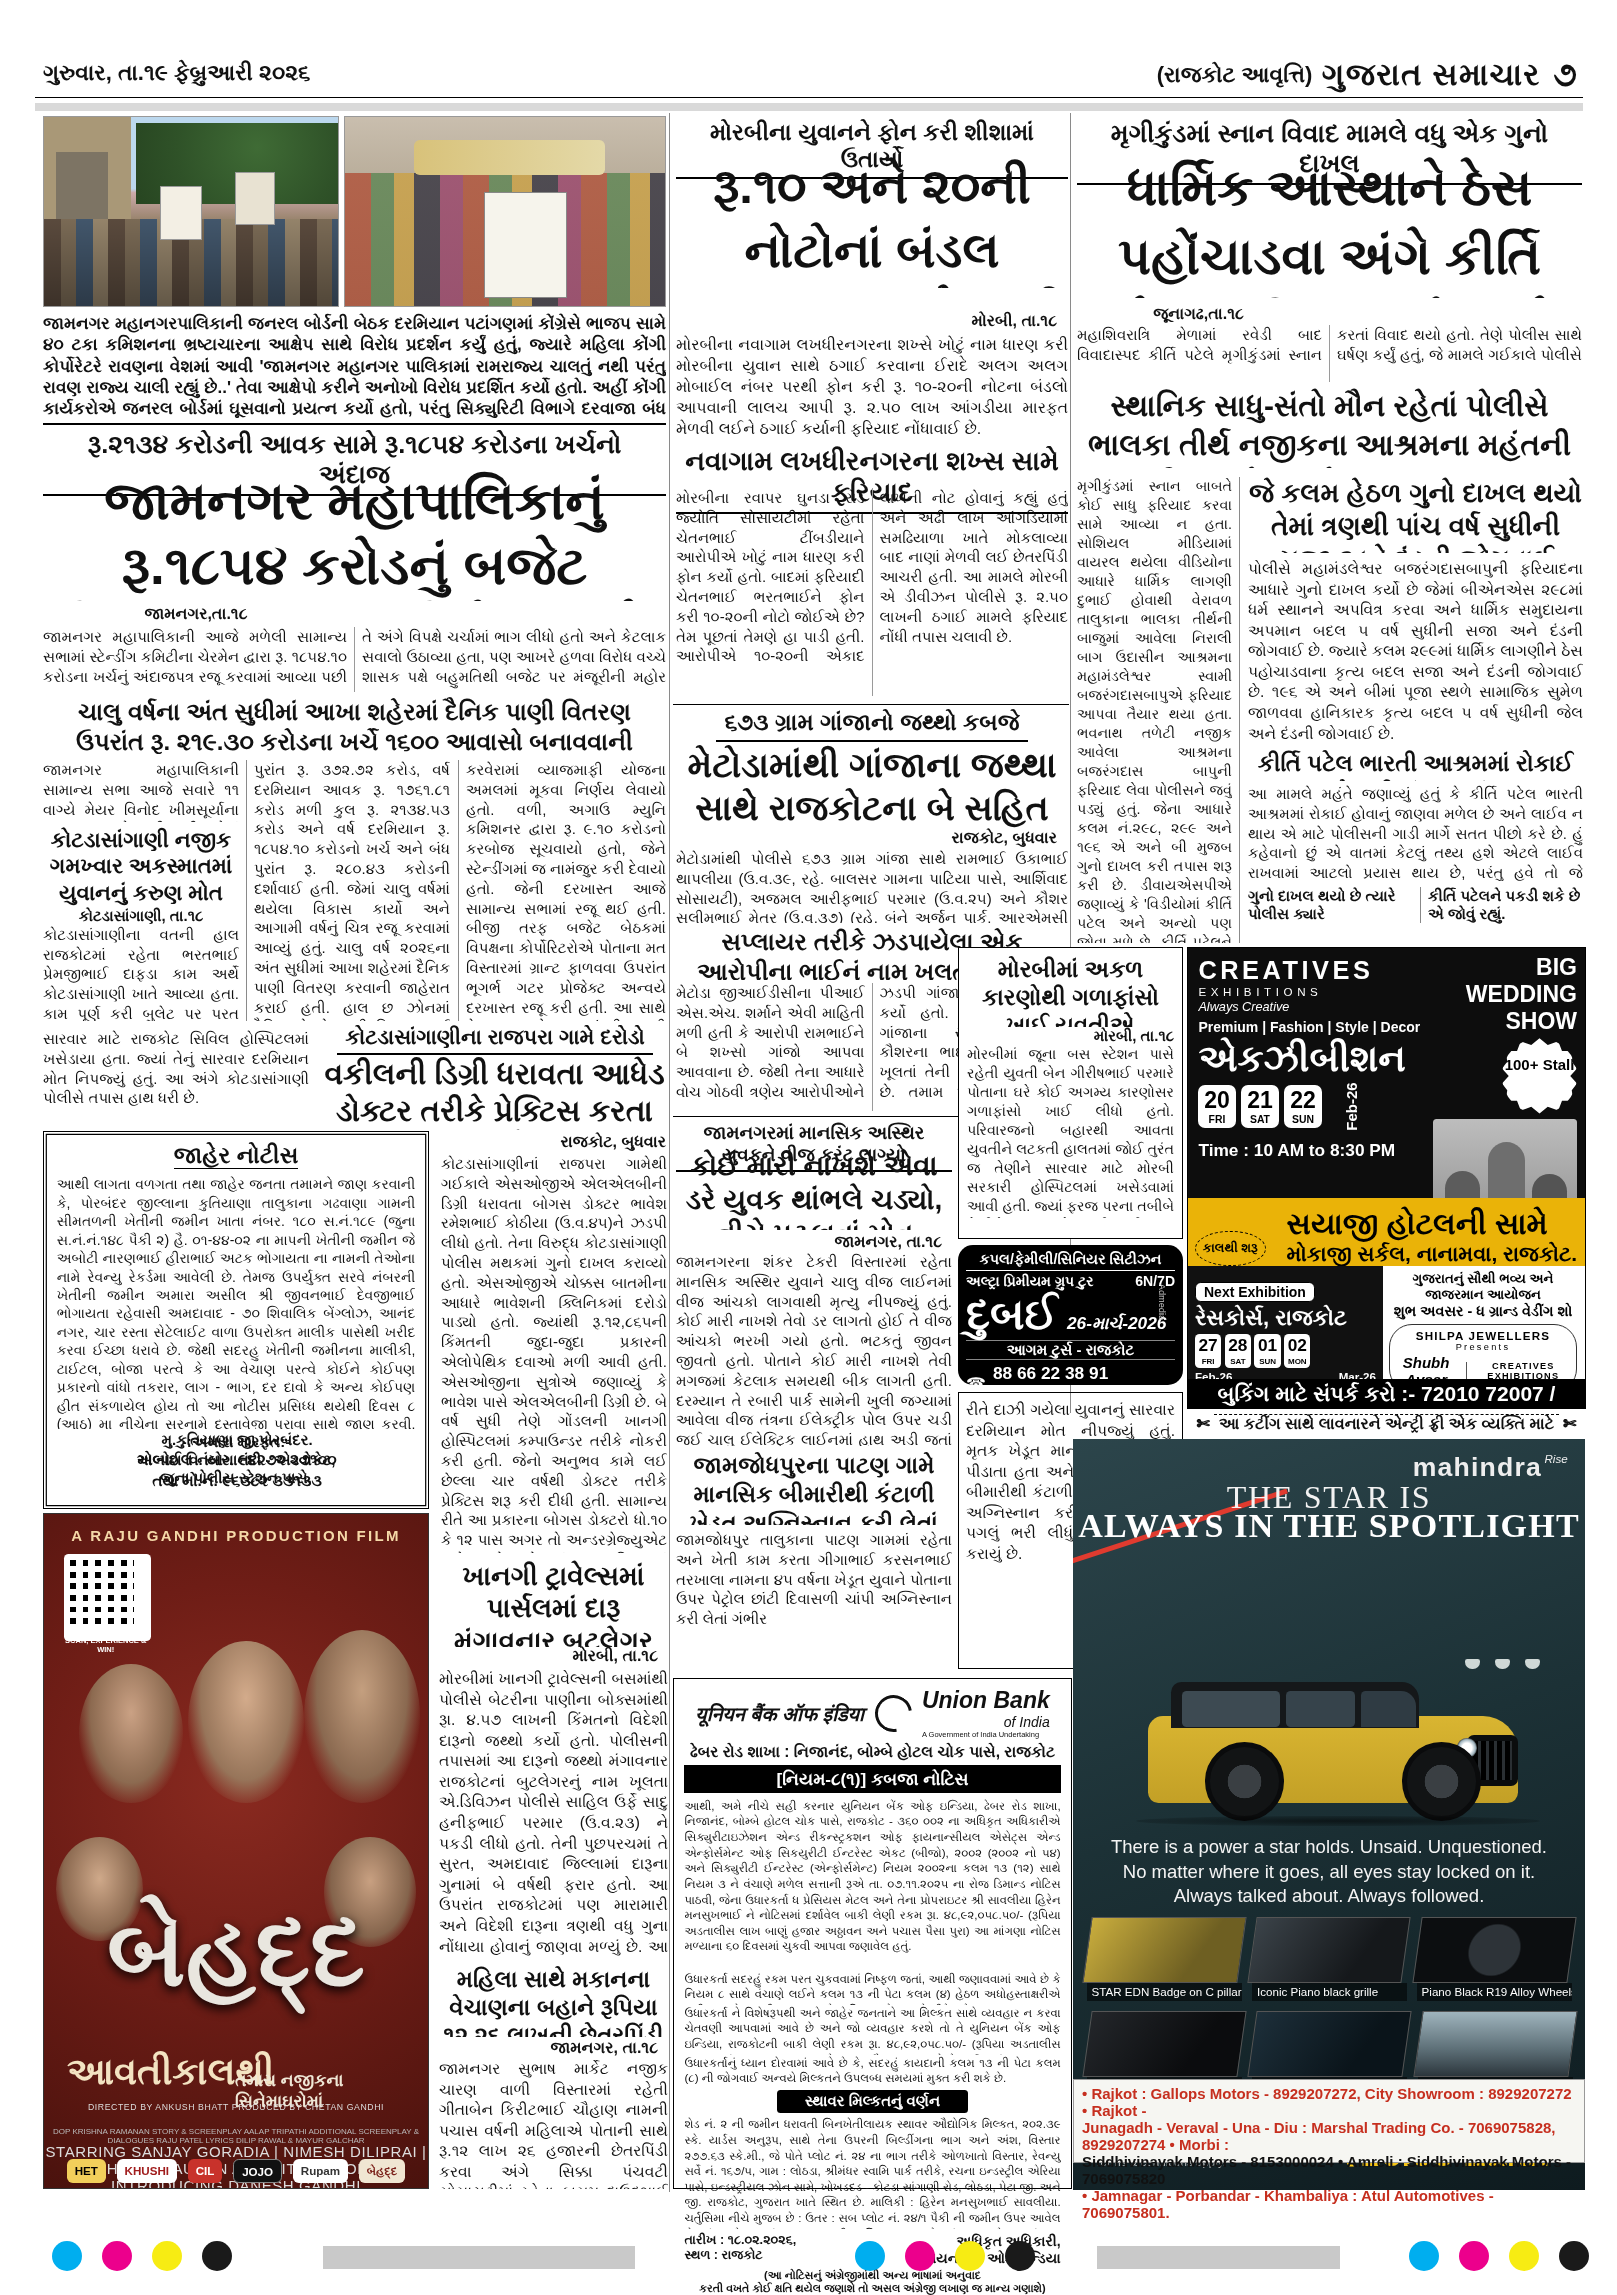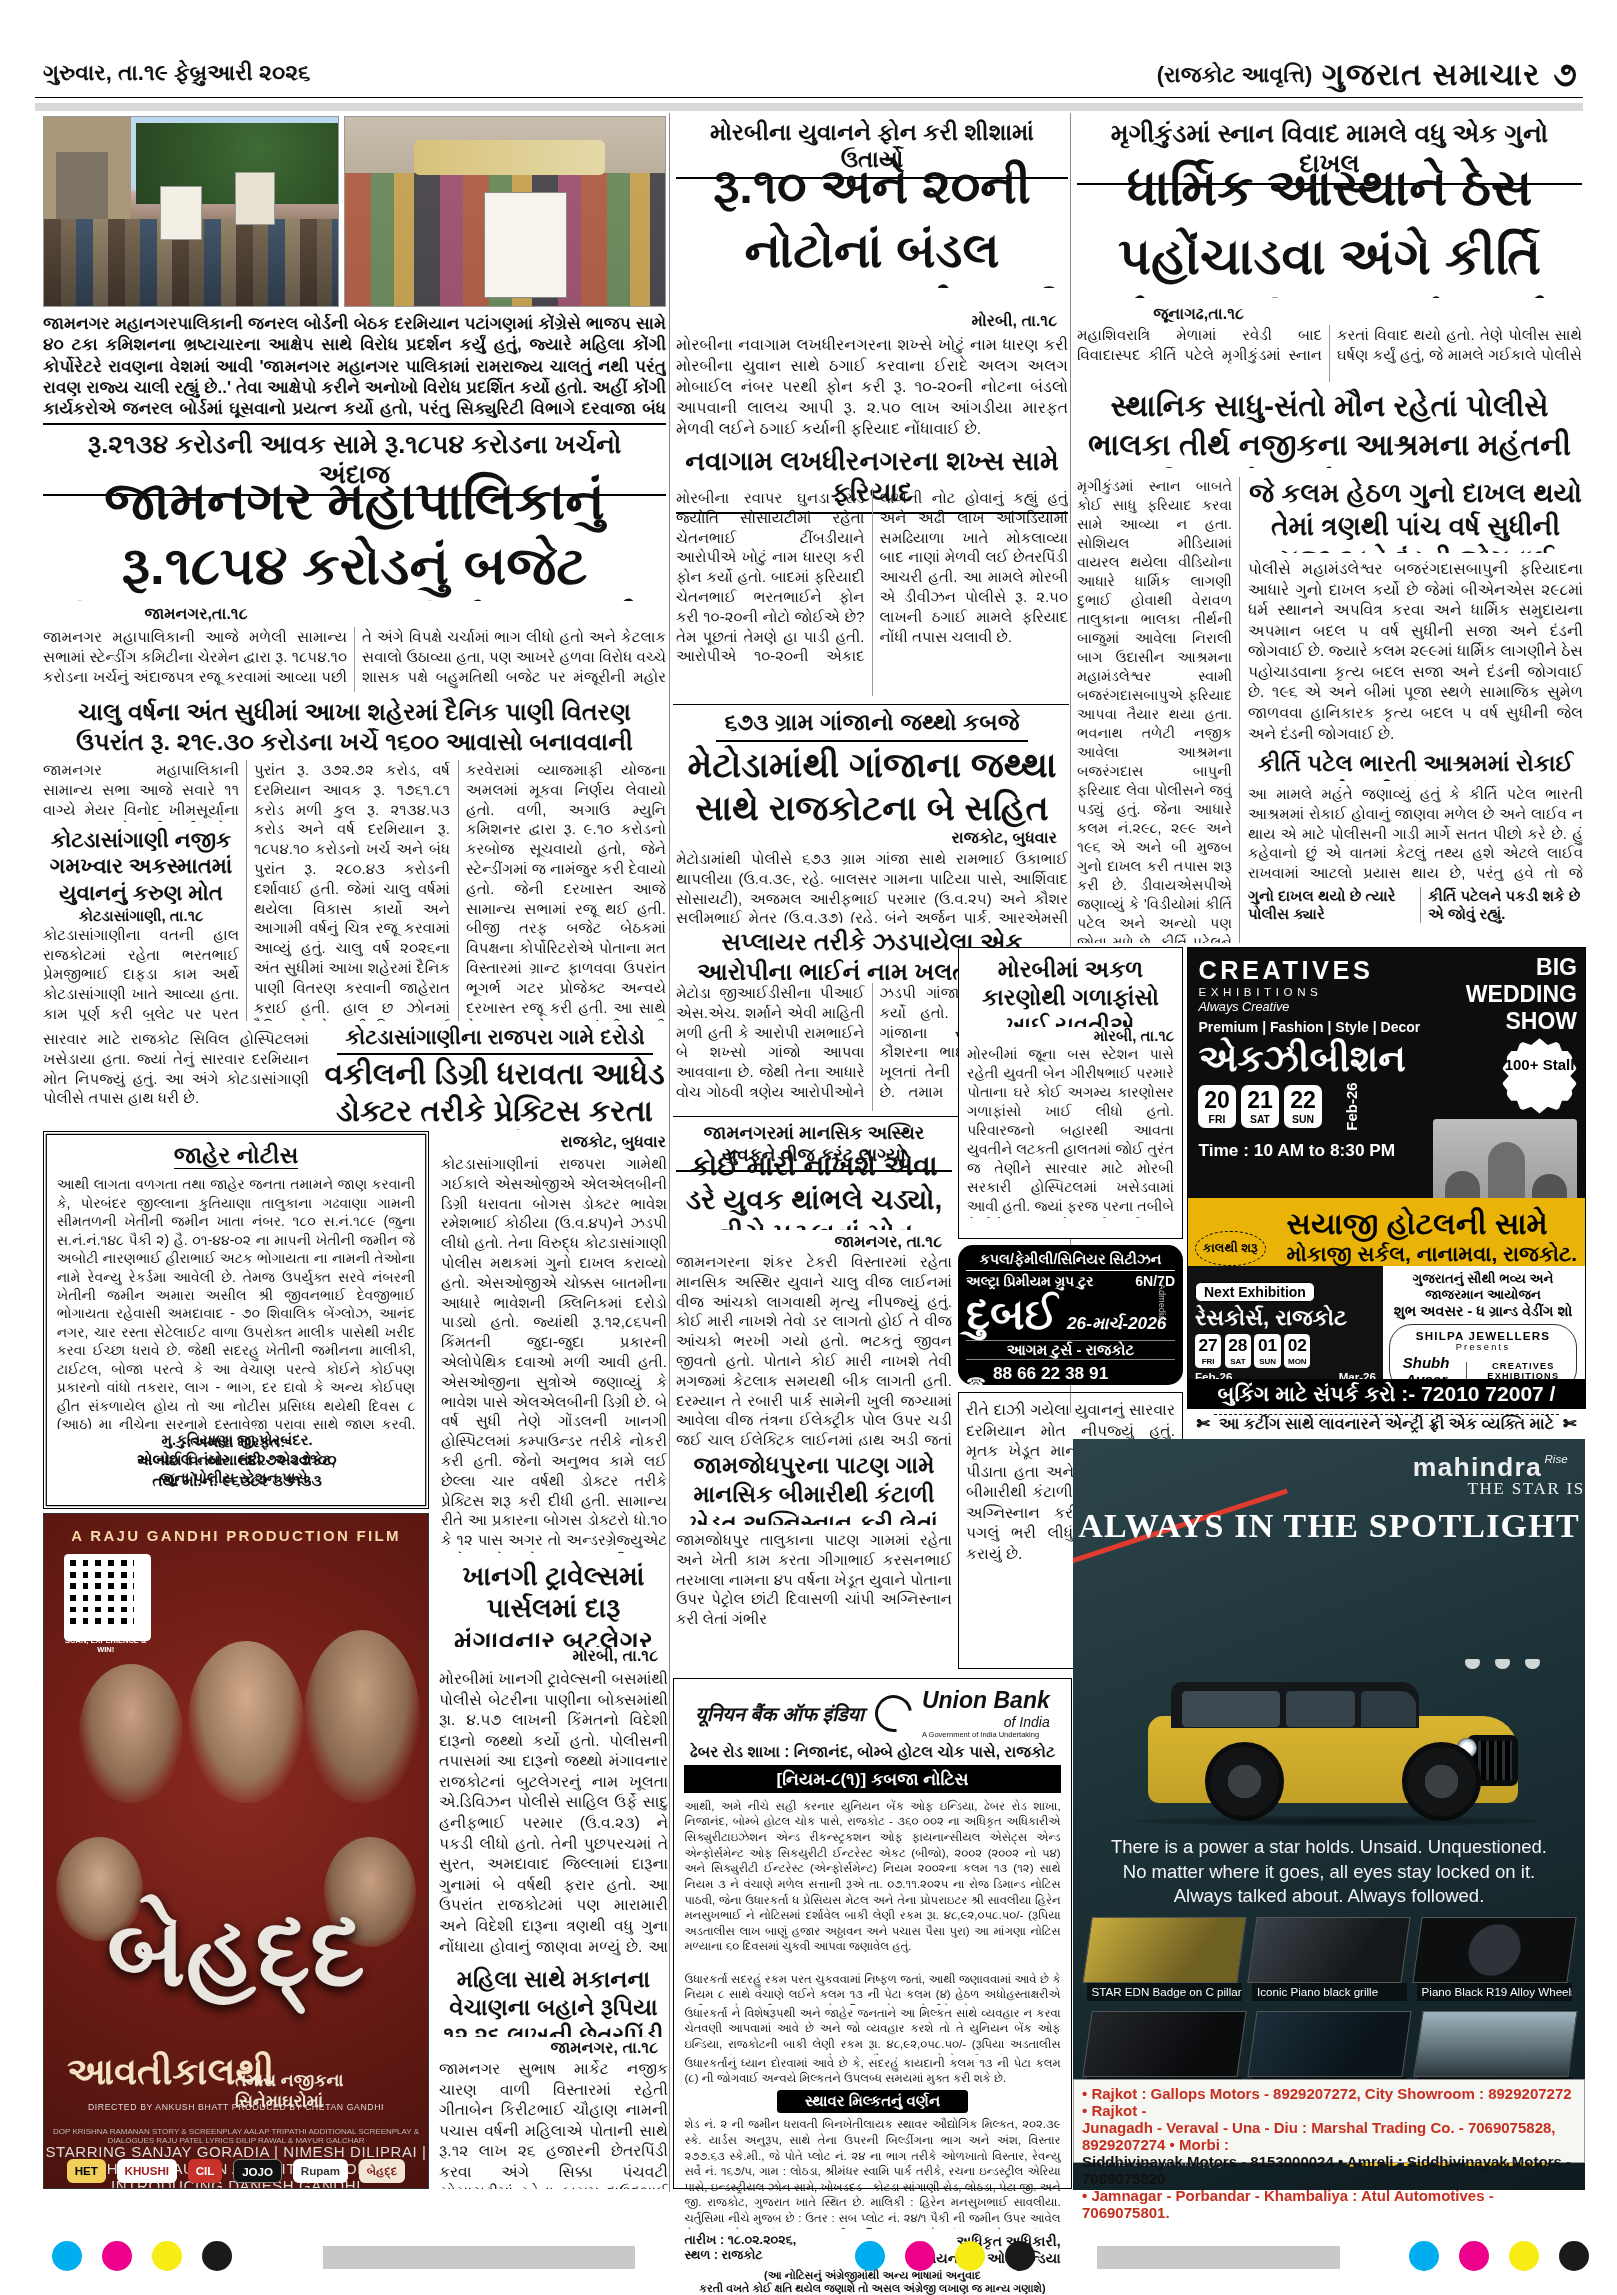--- a/index.html
+++ b/index.html
@@ -268,21 +268,21 @@
     <span style="border-top:1.2px dashed #000;padding:0 4.6px;">આ કટીંગ સાથે લાવનારને એન્ટ્રી ફ્રી એક વ્યક્તિ માટે</span>
     <span>✄</span>
   </div>
 
   <div class="abs" style="left:1073px;top:1439px;width:512px;height:751px;background:linear-gradient(160deg,#2c454b 0%,#1c3136 45%,#0e1b1f 100%);overflow:hidden;">
     <div style="position:absolute;right:17.3px;top:12.7px;color:#eee;">
       <span class="b" style="font-size:26.6px;letter-spacing:1.2px;">mahindra</span>
       <span style="font-size:11.6px;font-style:italic;vertical-align:top;">Rise</span>
     </div>
     <div style="position:absolute;left:-23px;top:87px;width:243px;height:4.6px;background:#e03b2f;transform:rotate(-18deg);"></div>
-    <div class="ctr" style="position:absolute;left:0;top:40px;width:100%;color:#f2f2f2;font-family:'Liberation Serif',serif;font-size:17px;letter-spacing:1.7px;text-align:right;">THE STAR IS</div>
+    <div class="ctr" style="position:absolute;left:0;top:40px;width:100%;color:#f2f2f2;font-family:'Liberation Serif',serif;font-size:32px;letter-spacing:1.7px;">THE STAR IS</div>
     <div class="ctr b" style="position:absolute;left:0;top:68px;width:100%;color:#ffffff;font-family:'Liberation Serif',serif;font-size:34px;letter-spacing:1.2px;">ALWAYS IN THE SPOTLIGHT</div>
 
     <div style="position:absolute;left:40px;top:214px;width:439px;height:173px;">
       <div style="position:absolute;left:35px;bottom:23px;width:370px;height:87px;background:linear-gradient(#d9b531,#c3a026);border-radius:15px 35px 10.4px 10.4px;"></div>
       <div style="position:absolute;left:58px;bottom:98px;width:248px;height:46px;background:#15181a;border-radius:10.4px 17.3px 0 0;"></div>
       <div style="position:absolute;left:69px;bottom:99px;width:98px;height:36px;background:#3d4a52;border-radius:4.6px;"></div>
       <div style="position:absolute;left:173px;bottom:99px;width:69px;height:36px;background:#36434b;border-radius:4.6px;"></div>
       <div style="position:absolute;left:248px;bottom:99px;width:55px;height:36px;background:#2f3b43;border-radius:4.6px 15px 0 0;"></div>
       <div style="position:absolute;left:354px;bottom:40px;width:51px;height:51px;background:#0b0d0e;border-radius:7px;">
         <div style="position:absolute;left:5.8px;top:5.8px;width:39px;height:39px;background:repeating-linear-gradient(90deg,#000 0 4.6px,#2a2f33 4.6px 8px);"></div>

